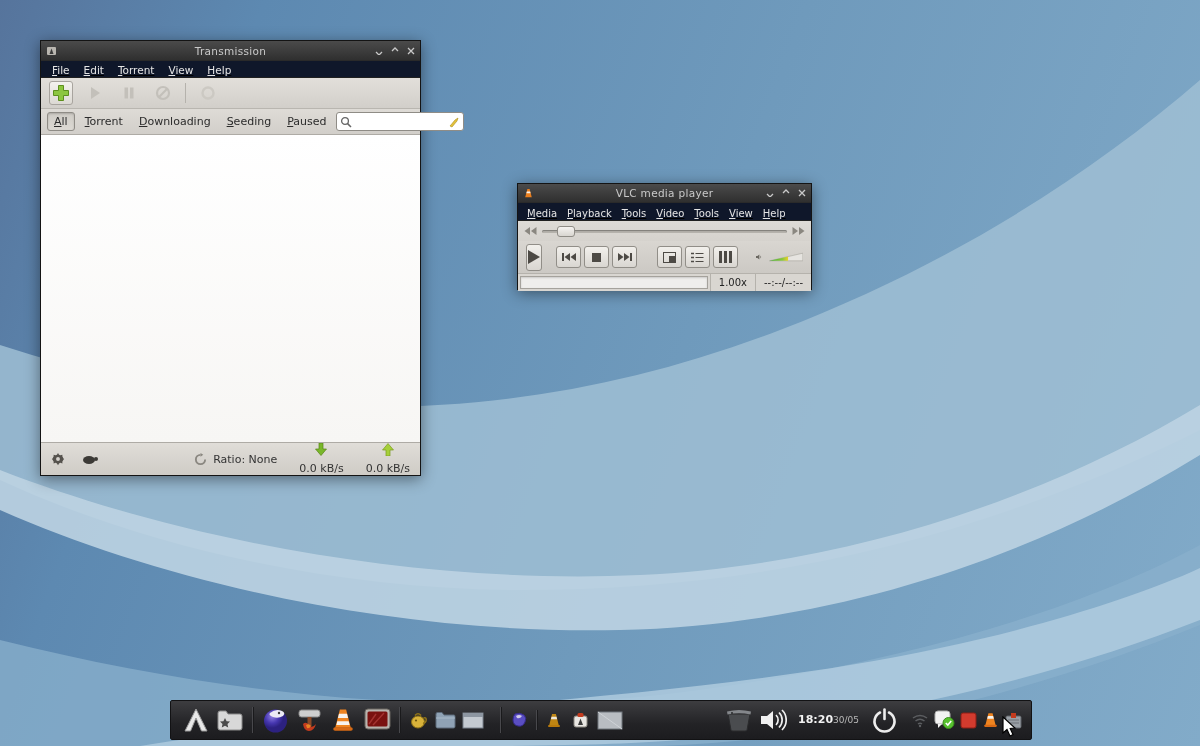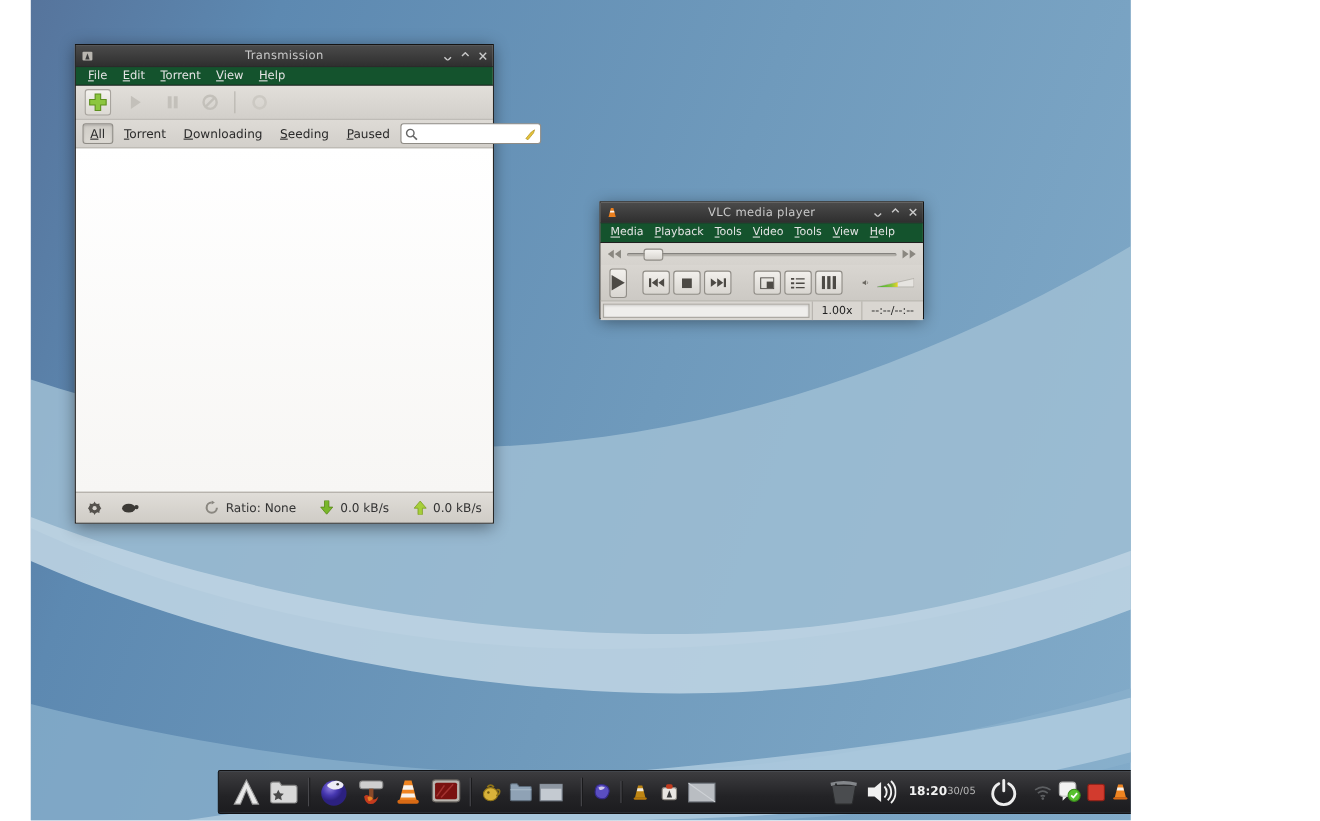--- a/index.html
+++ b/index.html
@@ -1,34 +1,33 @@
 <!DOCTYPE html>
 <html><head>
 <meta charset="utf-8">
 <style>
   * { box-sizing: border-box; margin: 0; padding: 0; }
   body { font-family: "DejaVu Sans", "Liberation Sans", sans-serif; }
   .desktop {
-    position: relative; width: 1000px; height: 746px; overflow: hidden;
+    position: relative; width: 1200px; height: 746px; overflow: hidden;
     background: linear-gradient(110deg, #56749c 0%, #5d89b1 18%, #6f9abc 55%, #82abc9 100%);
-    margin-left: 28px;
   }
   .wallpaper-svg { position: absolute; inset: 0; z-index: 0; }
 
   
   .window { position: absolute; display: flex; flex-direction: column;
     border: 1px solid #141414; box-shadow: 0 3px 14px rgba(0,0,0,.45); background: #d9d6d1; }
   .titlebar { height: 19px; flex: 0 0 19px; display: flex; align-items: center;
     background: linear-gradient(#4b4b4b, #2f2f2f); padding: 0 5px; position: relative; }
   .titlebar .title { position: absolute; left: 0; right: 0; text-align: center;
     font-size: 10.5px; color: #c9c9c9; letter-spacing: .3px; }
   .win-controls { margin-left: auto; display: flex; gap: 7px; z-index: 1; }
   .win-btn { width: 9px; height: 9px; display: flex; align-items: center; justify-content: center; }
-  .menubar { height: 18px; flex: 0 0 18px; background: #14532d; display: flex; align-items: center;
-    padding: 0 4px; border-top: 1px solid #2a2a2a; border-bottom: 1px solid #202020; }
+  .menubar { height: 18px; flex: 0 0 18px; background: #0f172a; display: flex; align-items: flex-end;
+    padding: 0 4px; border-top: 1px solid #2a2a2a; border-bottom: 1px solid #202020; text-decoration: underline; }
   .menu-item { display: inline-block; color: #e4e4e4; font-size: 10.5px; padding: 1px 7px; cursor: default; }
   .mn::first-letter { text-decoration: underline; }
 
   
   .tm-toolbar { flex: 0 0 31px; background: linear-gradient(#e2dfda, #d3d0cа), #d8d5d0;
     background: linear-gradient(#e2dfda, #d2cfca); display: flex; align-items: center;
     gap: 10px; padding: 0 8px; border-bottom: 1px solid #b9b6b0; }
   .tb-btn { width: 24px; height: 24px; display: flex; align-items: center; justify-content: center; border-radius: 3px; }
   .tb-btn.enabled { background: linear-gradient(#f4f2ee, #dcd9d3); border: 1px solid #a8a49e; }
   .tb-sep { width: 1px; height: 20px; background: #b5b2ac; }
@@ -37,21 +36,21 @@
   .filter-btn { font-size: 11px; color: #2b2b2b; padding: 2px 6px; border-radius: 3px; text-align: center; }
   .filter-btn.active { border: 1px solid #8f8c86; background: linear-gradient(#cfccc6, #dcd9d3);
     box-shadow: inset 0 1px 2px rgba(0,0,0,.18); }
   .tm-search { margin-left: auto; width: 128px; height: 19px; background: #fff;
     border: 1px solid #8f8c86; border-radius: 3px; display: flex; align-items: center; padding: 0 3px; }
   .tm-search input { border: none; outline: none; flex: 1; min-width: 0; font-size: 11px; background: transparent; }
   .tm-content { flex: 1; background: linear-gradient(#ffffff, #f7f6f4); }
   .tm-statusbar { flex: 0 0 28px; background: linear-gradient(#e0ddd8, #cfccc6);
     border-top: 1px solid #aeaba5; display: flex; align-items: center; padding: 0 10px;
     font-size: 11px; color: #333; }
-  .speed-group { display: flex; align-items: center; gap: 6px; margin-left: 22px; }
+  .speed-group { display: flex; align-items: center; gap: 6px; margin-left: 22px; flex-direction: column; }
 
   
   .vlc-seekrow { flex: 0 0 20px; display: flex; align-items: center; background: linear-gradient(#dedbd6,#d5d2cd);
     padding: 0 6px; gap: 5px; }
   .vlc-slider { flex: 1; height: 11px; position: relative; }
   .vlc-slider .track { position: absolute; left: 0; right: 0; top: 4px; height: 3px;
     background: #b5b2ac; border-radius: 2px; box-shadow: inset 0 1px 1px rgba(0,0,0,.3); }
   .vlc-slider .handle { position: absolute; left: 6%; top: 0; width: 18px; height: 11px;
     background: linear-gradient(#f6f4f1,#d8d5d0); border: 1px solid #8f8c86; border-radius: 3px; }
   .vlc-controls { flex: 0 0 32px; display: flex; align-items: center; background: linear-gradient(#d9d6d1,#ccc9c4);

